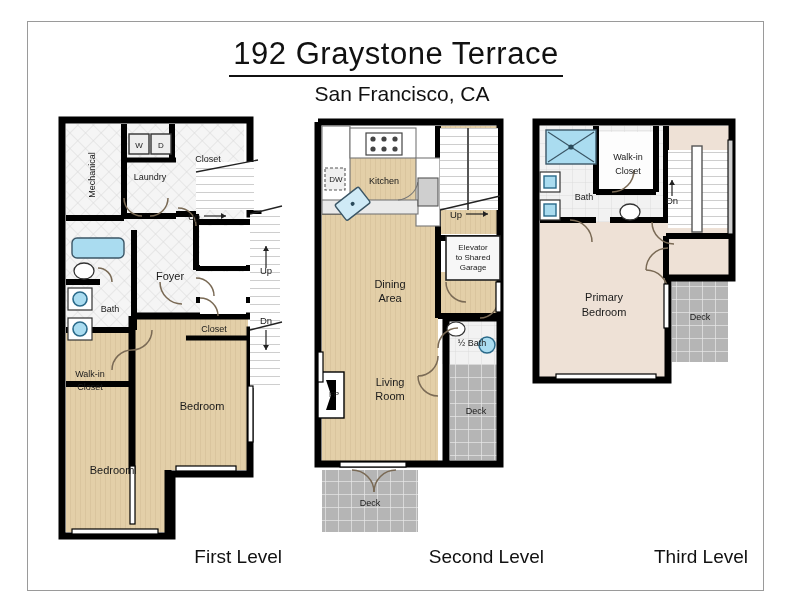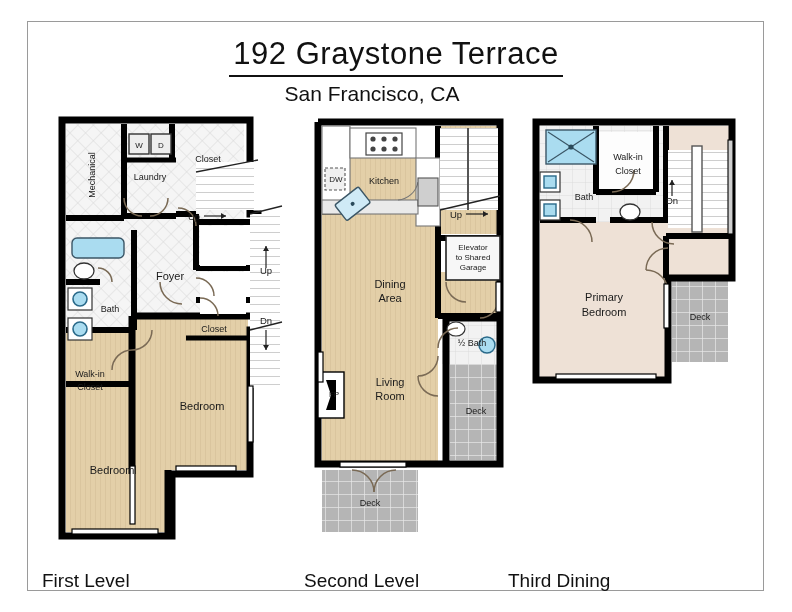--- a/index.html
+++ b/index.html
@@ -15,43 +15,43 @@
   #sheet{position:absolute;left:0;top:0;width:792px;height:612px;}
   .title{
     position:absolute;left:0;top:36px;width:792px;text-align:center;
     font-size:31px;color:#111;letter-spacing:.5px;
   }
   .title span.t{
     display:inline-block;border-bottom:2px solid #111;padding:0 4px 3px 4px;
   }
   .subtitle{
     position:absolute;left:0;top:82px;width:744px;text-align:center;
-    font-size:21px;color:#111;
+    font-size:21px;color:#111;padding-left:30px;
   }
   .lvlcap{
-    position:absolute;font-size:19px;color:#111;text-align:left;width:240px;margin-top:24px;
+    position:absolute;font-size:19px;color:#111;text-align:right;width:240px;
   }
   svg{position:absolute;left:0;top:0;}
   text{font-family:"Liberation Sans", sans-serif;fill:#1a1a1a;}
   .rmlabel{font-size:11px;text-anchor:middle;}
   .rmlabel.sm{font-size:9px;}
   .rmlabel.xs{font-size:8px;}
   .updn{font-size:9.5px;text-anchor:middle;}
 </style>
 </head>
 <body>
 
 <div id="frame"></div>
 
 <div class="title"><span class="t">192 Graystone Terrace</span></div>
 <div class="subtitle">San Francisco, CA</div>
 
 <div class="lvlcap" style="left:42px;top:546px;">First Level</div>
 <div class="lvlcap" style="left:304px;top:546px;">Second Level</div>
-<div class="lvlcap" style="left:508px;top:546px;">Third Dining</div>
+<div class="lvlcap" style="left:508px;top:546px;">Third Level</div>
 
 <svg id="sheet" width="792" height="612">
   <defs>
     <pattern id="pWood" width="5" height="5" patternUnits="userSpaceOnUse">
       <rect width="5" height="5" fill="#e3cfa8"></rect>
       <line x1="0" y1="0" x2="0" y2="5" stroke="#cdb78e" stroke-width="0.8"></line>
     </pattern>
     <pattern id="pDiamond" width="11" height="11" patternUnits="userSpaceOnUse" patternTransform="rotate(45)">
       <rect width="11" height="11" fill="#f5f5f5"></rect>
       <line x1="0" y1="0" x2="0" y2="11" stroke="#d8d8d8" stroke-width="1"></line>

